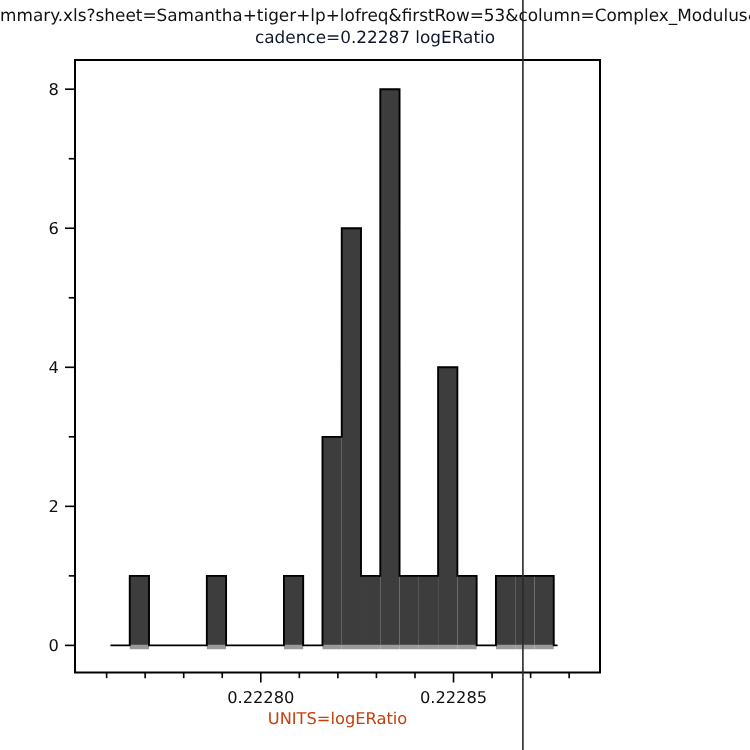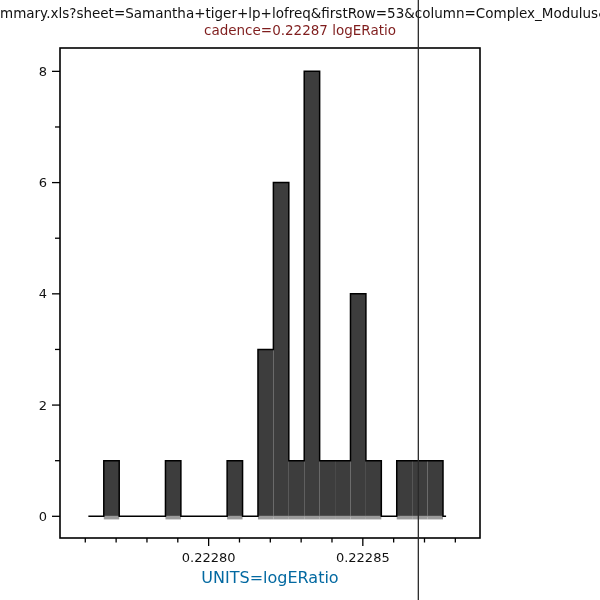--- a/index.html
+++ b/index.html
@@ -14,26 +14,26 @@
   .title-line1 {
     position: absolute; left: 0; top: 5px;
     width: 600px; height: 17px;
     white-space: nowrap; overflow: hidden;
     font-size: 13.5px; line-height: 17px; color: #111;
   }
   .title-line2 {
     position: absolute; left: 0; top: 22px;
     width: 600px; text-align: center;
     white-space: nowrap;
-    font-size: 13.5px; line-height: 17px; color: #7f1d1d;
+    font-size: 13.5px; line-height: 17px; color: #0f172a;
   }
   .x-axis-title {
     position: absolute; left: 60px; top: 568px;
     width: 420px; text-align: center;
-    font-size: 16px; color: #0369a1;
+    font-size: 13px; color: #c2410c;
   }
   svg { position: absolute; left: 0; top: 0; }
 </style>
 </head>
 <body>
 
 <div id="stage">
   <div class="title-line1">mmary.xls?sheet=Samantha+tiger+lp+lofreq&amp;firstRow=53&amp;column=Complex_Modulus&amp;depende</div>
   <div class="title-line2">cadence=0.22287 logERatio</div>
   <svg id="plot" width="600" height="600" viewBox="0 0 600 600">

